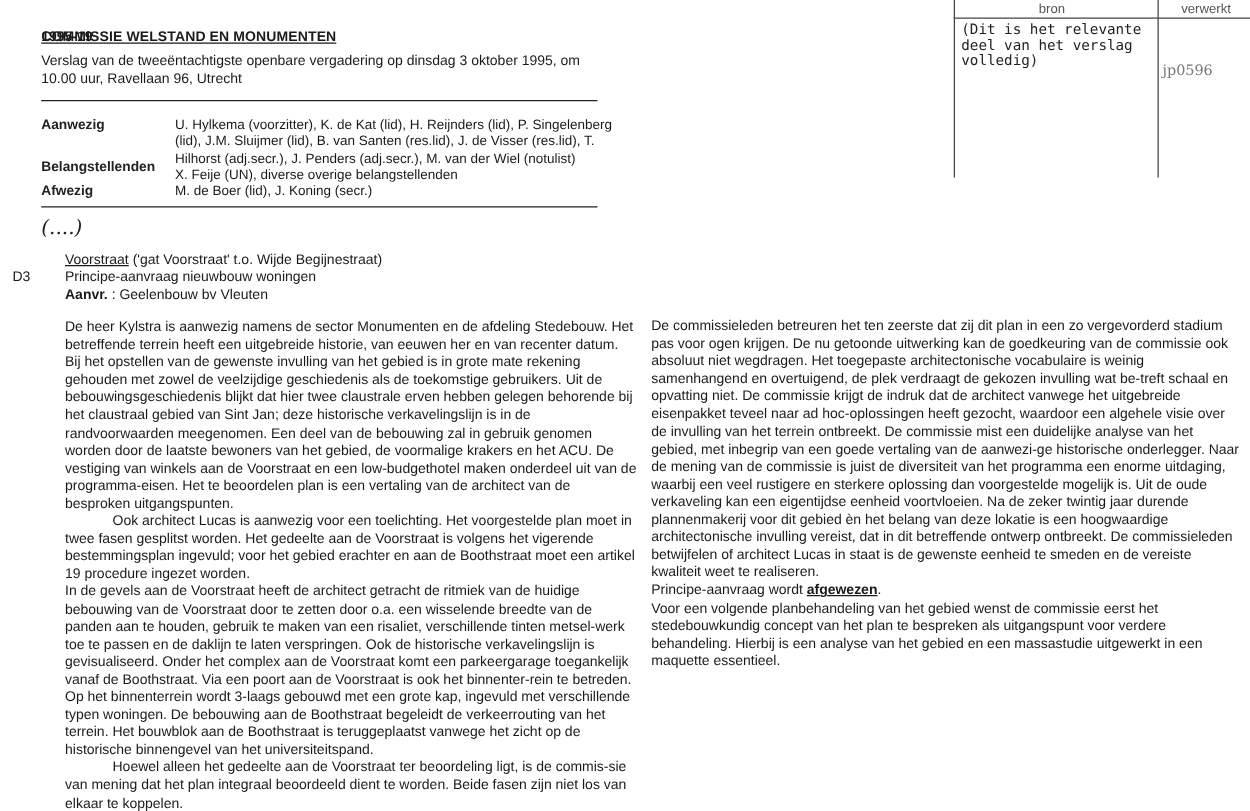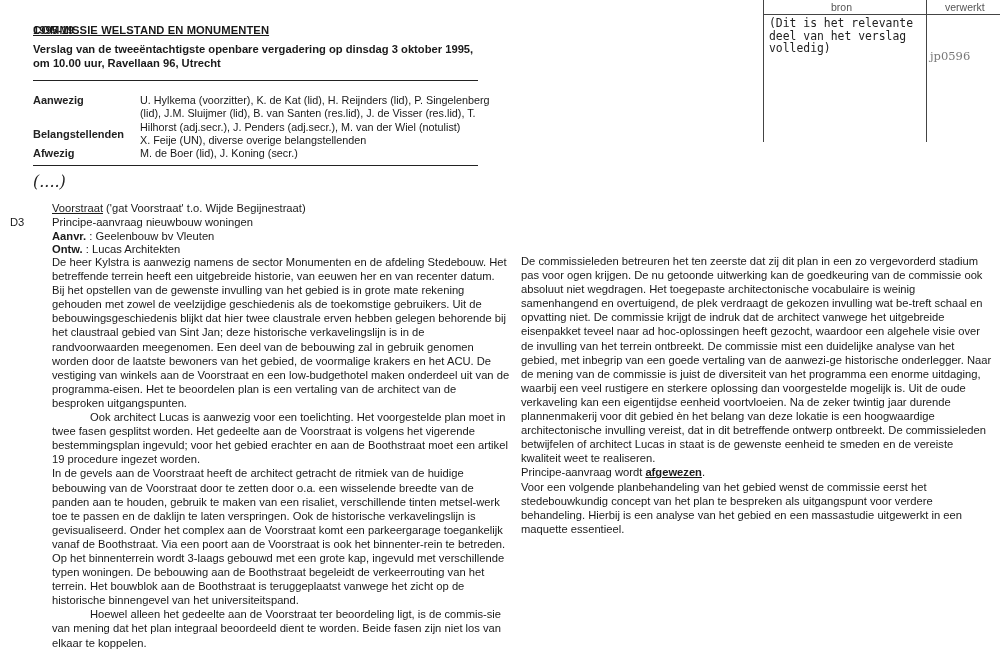--- a/index.html
+++ b/index.html
@@ -4,21 +4,21 @@
 <style>
   html, body { margin: 0; padding: 0; }
   body {
     width: 1000px; height: 649px; background: #ffffff; position: relative; overflow: hidden;
     font-family: "Liberation Sans", "DejaVu Sans", sans-serif; color: #1a1a1a;
   }
   .abs { position: absolute; }
   .doc-text { font-size: 11.2px; line-height: 14.1px; }
   .hdr-title { left: 33px; top: 24px; font-size: 11.2px; font-weight: bold; text-decoration: underline; letter-spacing: 0.1px; line-height: 13px; }
   .hdr-num { left: 33px; top: 24px; font-size: 11.2px; font-weight: bold; line-height: 13px; }
-  .verslag { left: 33px; top: 43px; width: 460px; font-size: 11.2px; line-height: 13.6px; font-weight: bold; }
+  .verslag { left: 33px; top: 43px; width: 460px; font-size: 11.2px; line-height: 13.6px; }
   .rule { background: #222; height: 1.4px; }
   .rule-top { left: 33px; top: 80px; width: 445px; }
   .rule-mid { left: 33px; top: 165px; width: 445px; }
   .att-label { left: 33px; font-size: 11px; font-weight: bold; line-height: 13.3px; color: #222; }
   .att-val { left: 140px; width: 350px; font-size: 10.8px; line-height: 13.3px; }
   .ellipsis { left: 33px; top: 172px; font-family: "DejaVu Serif", serif; font-style: italic; font-size: 16px; color: #222; }
   .item-code { left: 10px; top: 204px; font-size: 11.2px; margin-top: 12px; }
   .item-head { left: 52px; top: 202px; width: 455px; font-size: 11.2px; line-height: 13.8px; }
   .item-head .u { text-decoration: underline; }
   .item-head b { font-weight: bold; }
@@ -63,21 +63,20 @@
 <div class="abs att-val" style="top:147px;">M. de Boer (lid), J. Koning (secr.)</div>
 <div class="abs rule rule-mid"></div>
 
 <div class="abs ellipsis">(....)</div>
 
 <div class="abs item-code">D3</div>
 <div class="abs item-head">
   <div><span class="u">Voorstraat</span><span> ('gat Voorstraat' t.o. Wijde Begijnestraat)</span></div>
   <div>Principe-aanvraag nieuwbouw woningen</div>
   <div><b>Aanvr.</b><span> : Geelenbouw bv Vleuten</span></div>
-  <div><b>Ontw.</b><span> : Lucas Architekten</span></div>
 </div>
 
 <div class="abs doc-text body-left">
   <span class="para">De heer Kylstra is aanwezig namens de sector Monumenten en de afdeling Stedebouw. Het betreffende terrein heeft een uitgebreide historie, van eeuwen her en van recenter datum. Bij het opstellen van de gewenste invulling van het gebied is in grote mate rekening gehouden met zowel de veelzijdige geschiedenis als de toekomstige gebruikers. Uit de bebouwingsgeschiedenis blijkt dat hier twee claustrale erven hebben gelegen behorende bij het claustraal gebied van Sint Jan; deze historische verkavelingslijn is in de randvoorwaarden meegenomen. Een deel van de bebouwing zal in gebruik genomen worden door de laatste bewoners van het gebied, de voormalige krakers en het ACU. De vestiging van winkels aan de Voorstraat en een low-budgethotel maken onderdeel uit van de programma-eisen. Het te beoordelen plan is een vertaling van de architect van de besproken uitgangspunten.</span>
   <span class="para"><span class="indent"></span><span>Ook architect Lucas is aanwezig voor een toelichting. Het voorgestelde plan moet in twee fasen gesplitst worden. Het gedeelte aan de Voorstraat is volgens het vigerende bestemmingsplan ingevuld; voor het gebied erachter en aan de Boothstraat moet een artikel 19 procedure ingezet worden.</span></span>
   <span class="para">In de gevels aan de Voorstraat heeft de architect getracht de ritmiek van de huidige bebouwing van de Voorstraat door te zetten door o.a. een wisselende breedte van de panden aan te houden, gebruik te maken van een risaliet, verschillende tinten metsel-werk toe te passen en de daklijn te laten verspringen. Ook de historische verkavelingslijn is gevisualiseerd. Onder het complex aan de Voorstraat komt een parkeergarage toegankelijk vanaf de Boothstraat. Via een poort aan de Voorstraat is ook het binnenter-rein te betreden. Op het binnenterrein wordt 3-laags gebouwd met een grote kap, ingevuld met verschillende typen woningen. De bebouwing aan de Boothstraat begeleidt de verkeerrouting van het terrein. Het bouwblok aan de Boothstraat is teruggeplaatst vanwege het zicht op de historische binnengevel van het universiteitspand.</span>
   <span class="para"><span class="indent"></span><span>Hoewel alleen het gedeelte aan de Voorstraat ter beoordeling ligt, is de commis-sie van mening dat het plan integraal beoordeeld dient te worden. Beide fasen zijn niet los van elkaar te koppelen.</span></span>
 </div>
 
 <div class="abs doc-text body-right">

